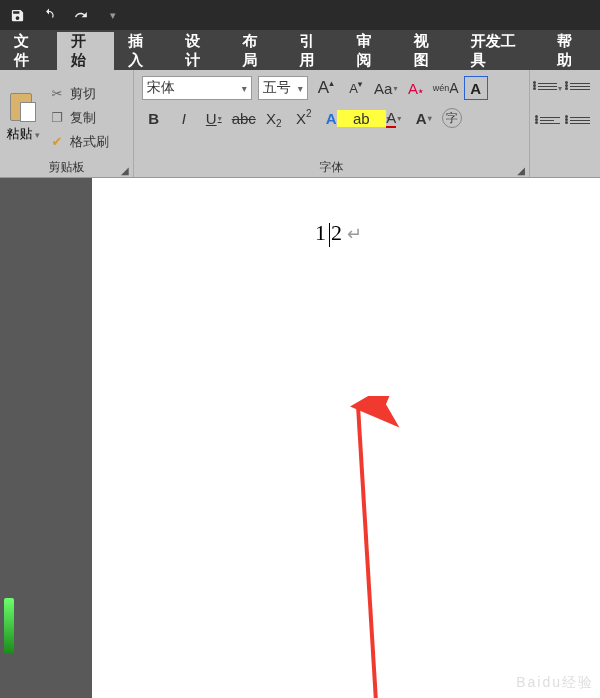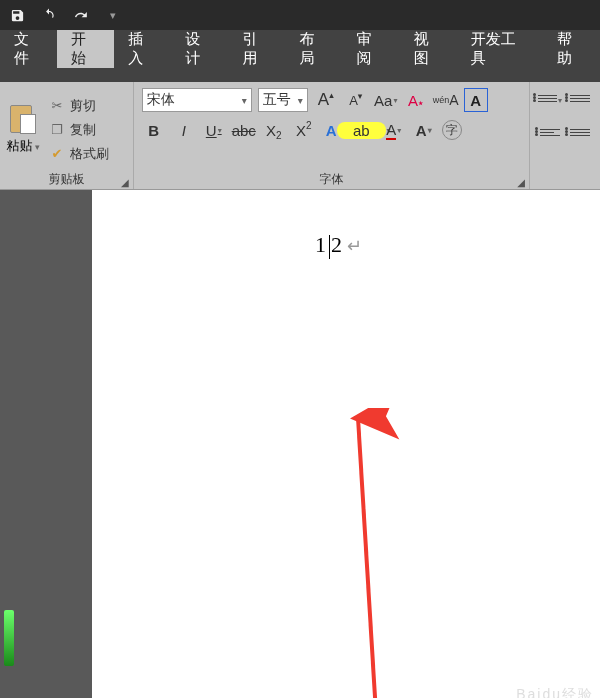--- a/index.html
+++ b/index.html
@@ -1,20 +1,20 @@
 <!DOCTYPE html>
 <html><head>
 <meta charset="utf-8">
 <style>
   * { box-sizing: border-box; margin: 0; padding: 0; }
   body { font-family: "Microsoft YaHei", sans-serif; background: #555; width: 600px; height: 698px; overflow: hidden; position: relative; }
   .titlebar { background: #2a2a2a; height: 30px; display: flex; align-items: center; padding: 0 8px; gap: 14px; }
   .titlebar .icon { color: #eee; width: 18px; height: 18px; display: flex; align-items: center; justify-content: center; cursor: pointer; }
   .titlebar svg { fill: #eee; }
-  .tabs { background: #424242; height: 52px; display: flex; align-items: flex-start; }
+  .tabs { background: #424242; height: 40px; display: flex; align-items: flex-end; font-weight: bold; }
   .tab { padding: 0 14px; color: #fff; font-size: 15px; display: flex; align-items: center; cursor: pointer; }
   .tab.active { background: #c6c6c6; color: #222; }
   .ribbon { background: #c6c6c6; height: 108px; display: flex; border-bottom: 1px solid #999; }
   .group { border-right: 1px solid #aaa; display: flex; flex-direction: column; position: relative; }
   .group-body { flex: 1; display: flex; align-items: center; }
   .group-label { text-align: center; font-size: 12px; color: #333; padding-bottom: 4px; height: 18px; position: relative; }
   .group-launcher { position: absolute; right: 3px; bottom: 2px; width: 10px; height: 10px; color: #555; font-size: 10px; cursor: pointer; }
   
   .clip-left { padding: 6px 6px 0 6px; text-align: center; width: 46px; }
   .paste-icon { width: 26px; height: 30px; margin: 0 auto 2px; position: relative; }
@@ -29,21 +29,21 @@
   .combo { background: #fff; border: 1px solid #999; height: 24px; display: flex; align-items: center; padding: 0 4px; font-size: 14px; color: #333; cursor: text; }
   .combo.font { width: 110px; }
   .combo.size { width: 50px; font-family: Liberation Serif, serif; }
   .combo .dd { margin-left: auto; color: #666; cursor: pointer; font-size: 10px; }
   .btn { width: 24px; height: 24px; display: flex; align-items: center; justify-content: center; cursor: pointer; color: #333; font-size: 15px; }
   .btn.small-dd::after { content: "▾"; font-size: 8px; color: #666; margin-left: 1px; }
   .btn.box { border: 1px solid #2962d6; color: #222; font-weight: bold; }
   .sup { font-size: 10px; position: relative; top: -5px; }
   .sub { font-size: 10px; position: relative; top: 5px; }
   .strike { text-decoration: line-through; }
-  .hl { background: #ffff3d; padding: 0 16px; border-radius: 8px; }
+  .hl { background: #ffff3d; padding: 0 16px; }
   .underline-a { border-bottom: 2px solid #d00000; }
   
   .para-body { flex-direction: column; align-items: flex-start; padding: 6px 8px 0 8px; gap: 10px; }
   .listicon { width: 20px; height: 14px; display: inline-block; }
   .listicon span { display: block; width: 100%; border-top: 1.5px solid #444; margin-top: 2px; position: relative; }
   .listicon span::before { content: ""; position: absolute; left: -5px; top: -3px; width: 3px; height: 3px; background: #444; border-radius: 50%; }
   
   .workspace { position: relative; height: calc(698px - 30px - 40px - 108px); display: flex; }
   .left-gutter { width: 92px; background: #595959; }
   .page { flex: 1; background: #fff; position: relative; }
@@ -85,24 +85,24 @@
   <div class="tab active">
       <span>开始</span>
     </div>
   <div class="tab">
       <span>插入</span>
     </div>
   <div class="tab">
       <span>设计</span>
     </div>
   <div class="tab">
+      <span>布局</span>
+    </div>
+  <div class="tab">
       <span>引用</span>
-    </div>
-  <div class="tab">
-      <span>布局</span>
     </div>
   <div class="tab">
       <span>审阅</span>
     </div>
   <div class="tab">
       <span>视图</span>
     </div>
   <div class="tab">
       <span>开发工具</span>
     </div>

